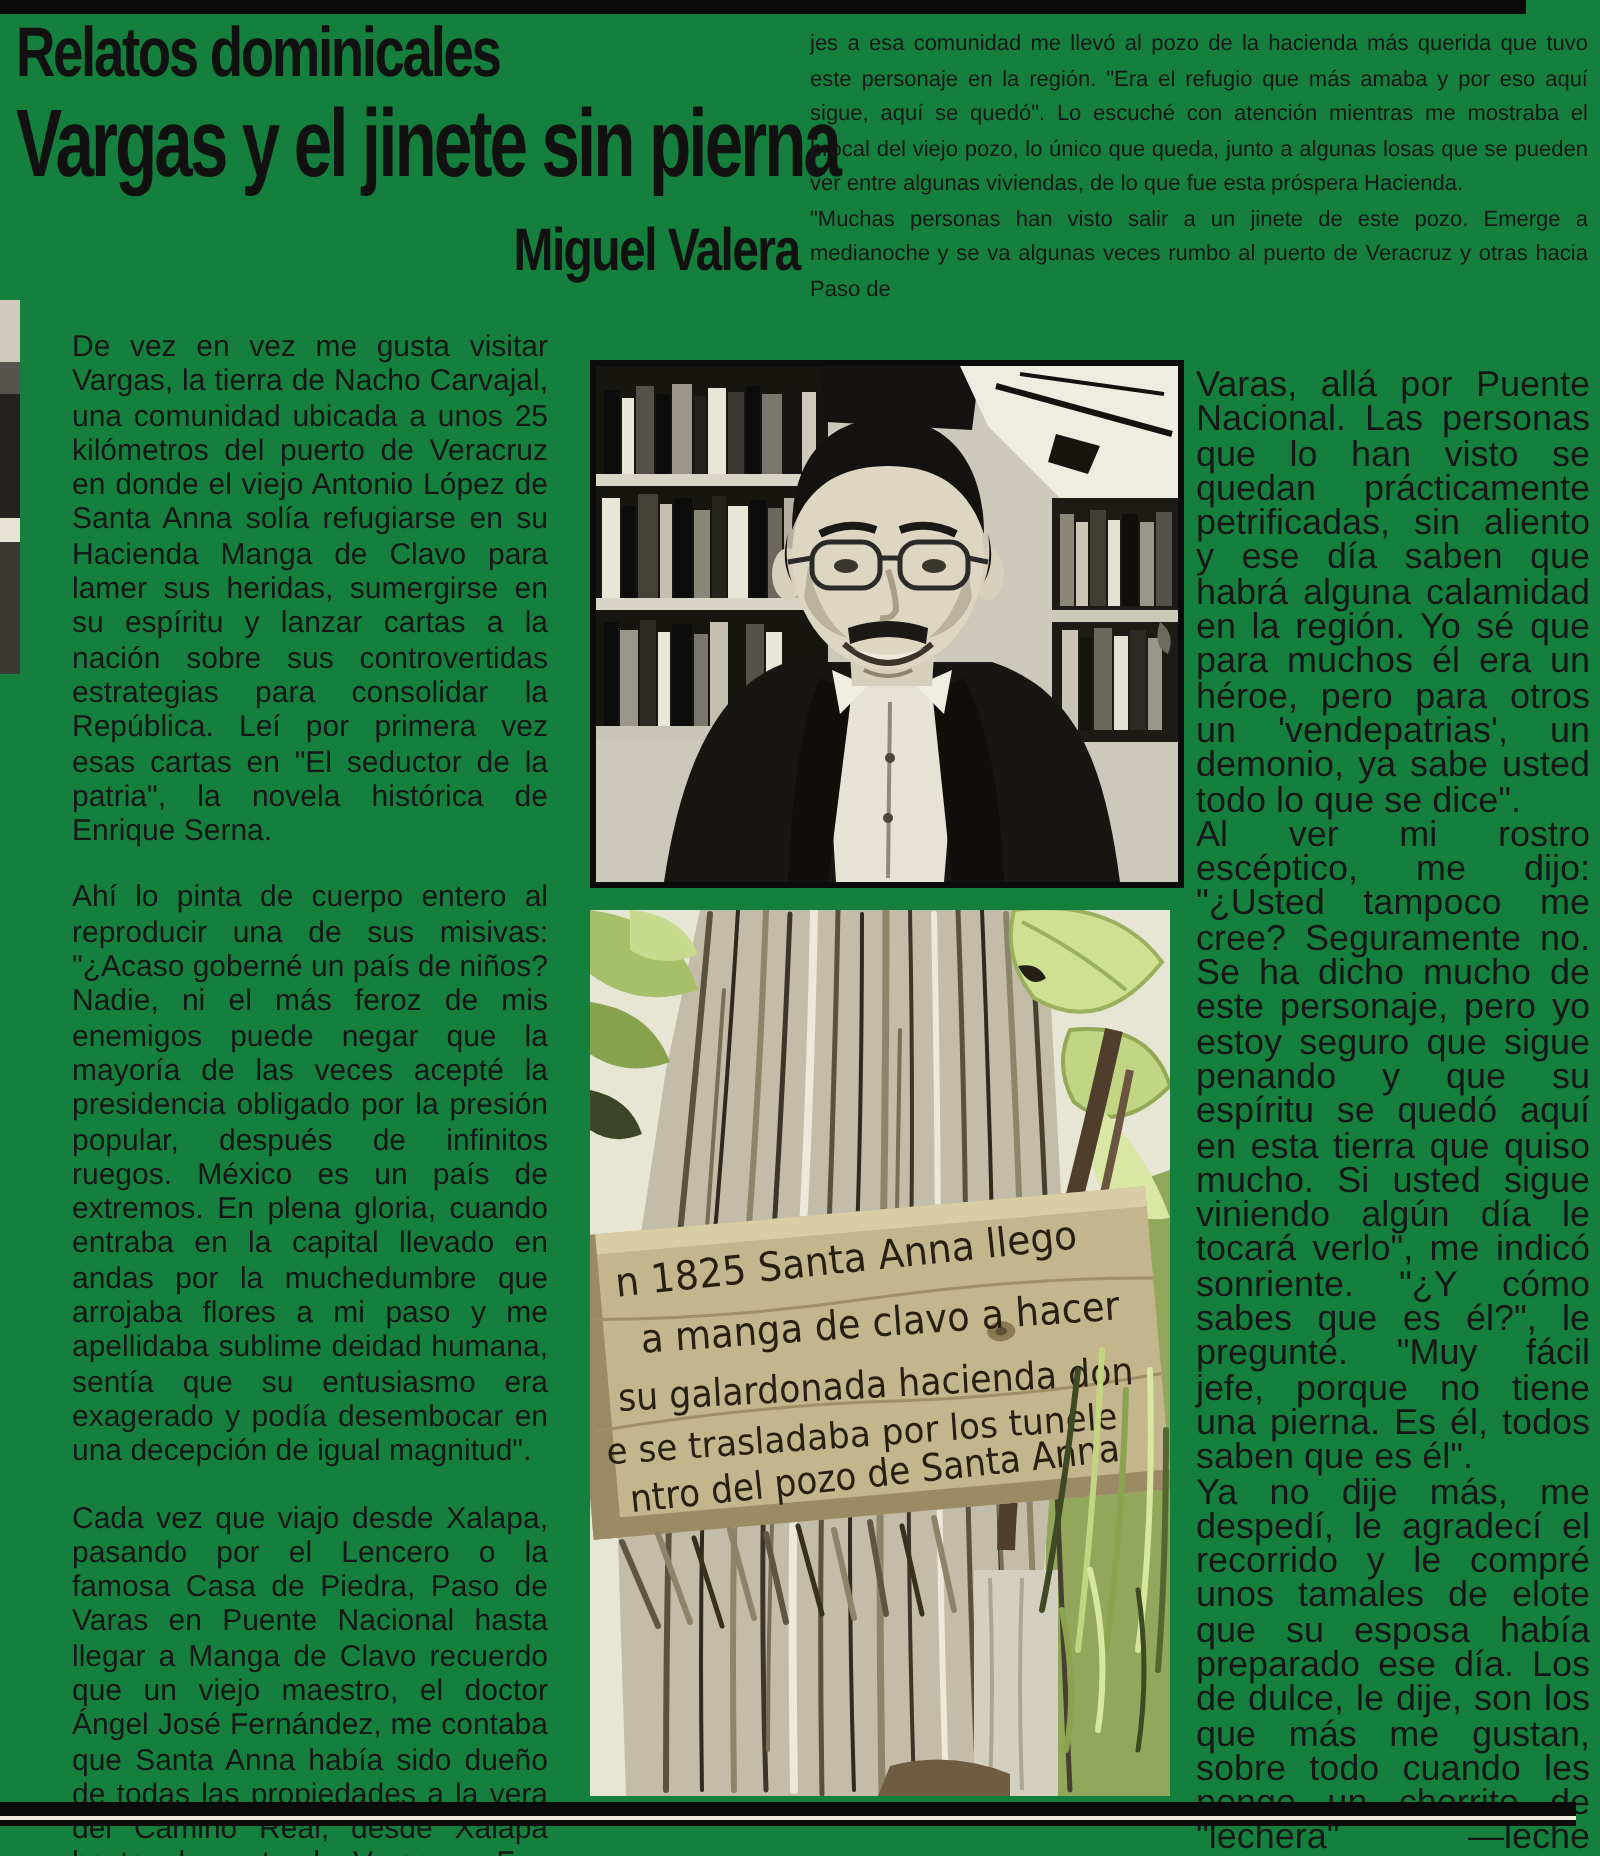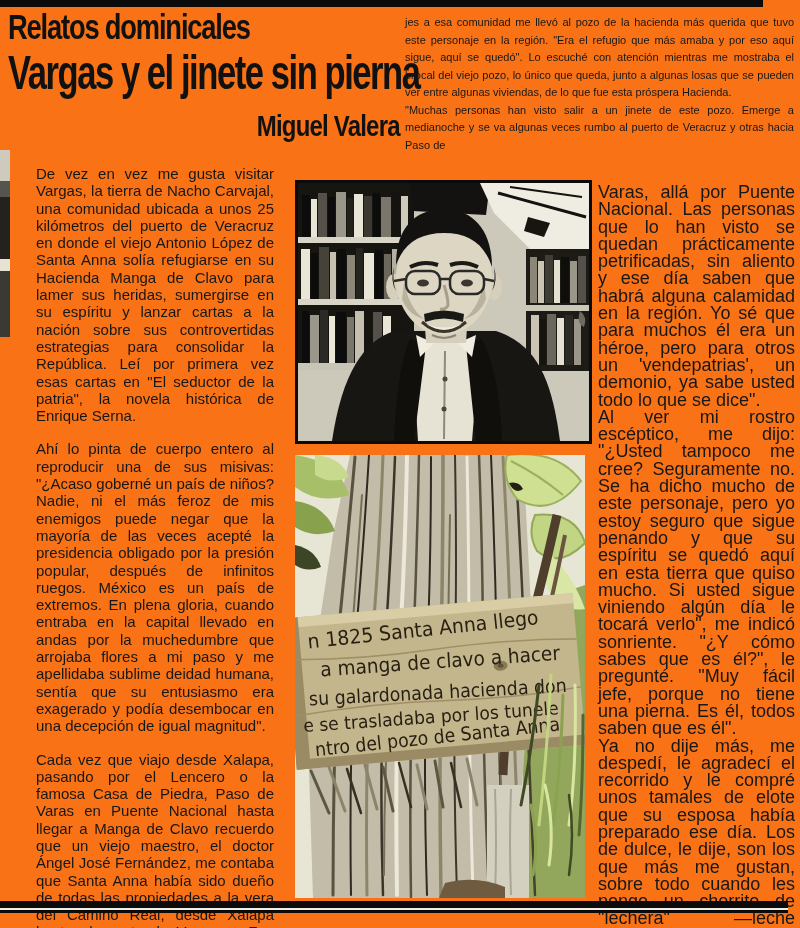--- a/index.html
+++ b/index.html
@@ -1,17 +1,17 @@
 <!DOCTYPE html>
 <html lang="es"><head>
 <meta charset="utf-8">
 <style>
   html,body{margin:0;padding:0;}
   body{width:800px;height:928px;overflow:hidden;background:#e9e4da;}
-  .page{position:relative;width:800px;height:928px;background:#f97316;font-family:"Liberation Sans",sans-serif;color:#171717;overflow:hidden;}
+  .page{position:relative;width:800px;height:928px;background:#15803d;font-family:"Liberation Sans",sans-serif;color:#171717;overflow:hidden;}
   .top-rule{position:absolute;left:0;top:0;width:763px;height:7px;background:#0b0b0b;}
   .bottom-rule{position:absolute;left:0;top:901px;width:788px;}
   .bottom-rule .thick{height:7px;background:#0b0b0b;}
   .bottom-rule .gap{height:2px;background:#f2ede3;}
   .bottom-rule .thin{height:3px;background:#0b0b0b;}
   .masthead{position:absolute;left:8px;top:9px;width:392px;}
   .kicker{line-height:1;white-space:nowrap;}
   .kicker-text{display:inline-block;transform:scaleX(.78);transform-origin:0 50%;font-weight:bold;font-size:35px;letter-spacing:-1.5px;color:#111;}
   .title{line-height:1;margin-top:5px;white-space:nowrap;}
   .title-text{display:inline-block;transform:scaleX(.72);transform-origin:0 50%;font-weight:bold;font-size:48px;letter-spacing:-2px;color:#111;}

